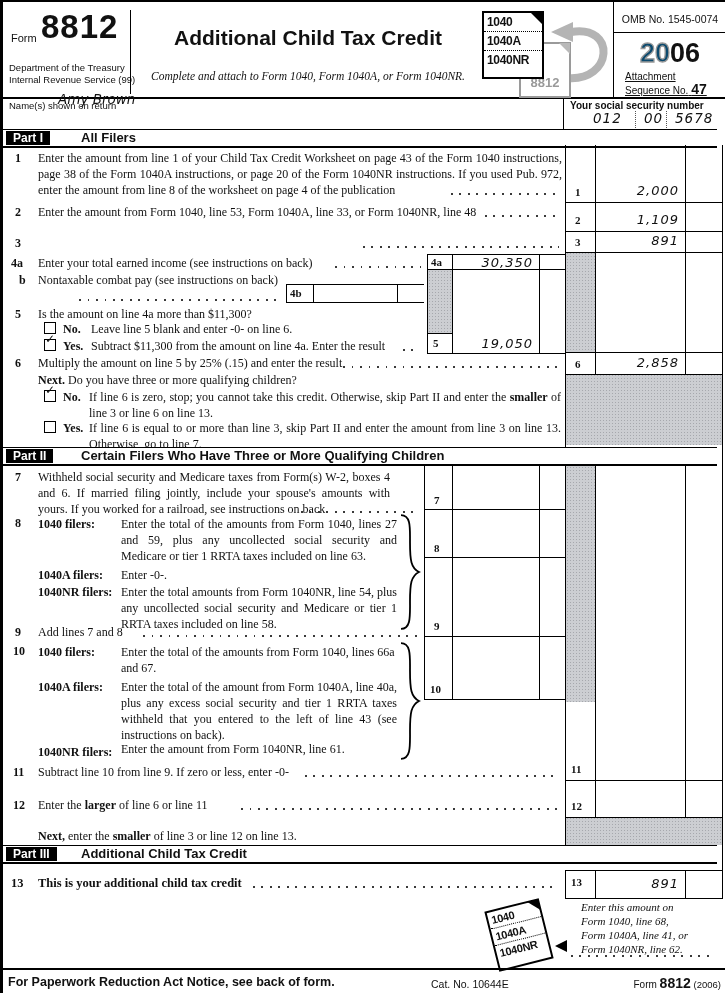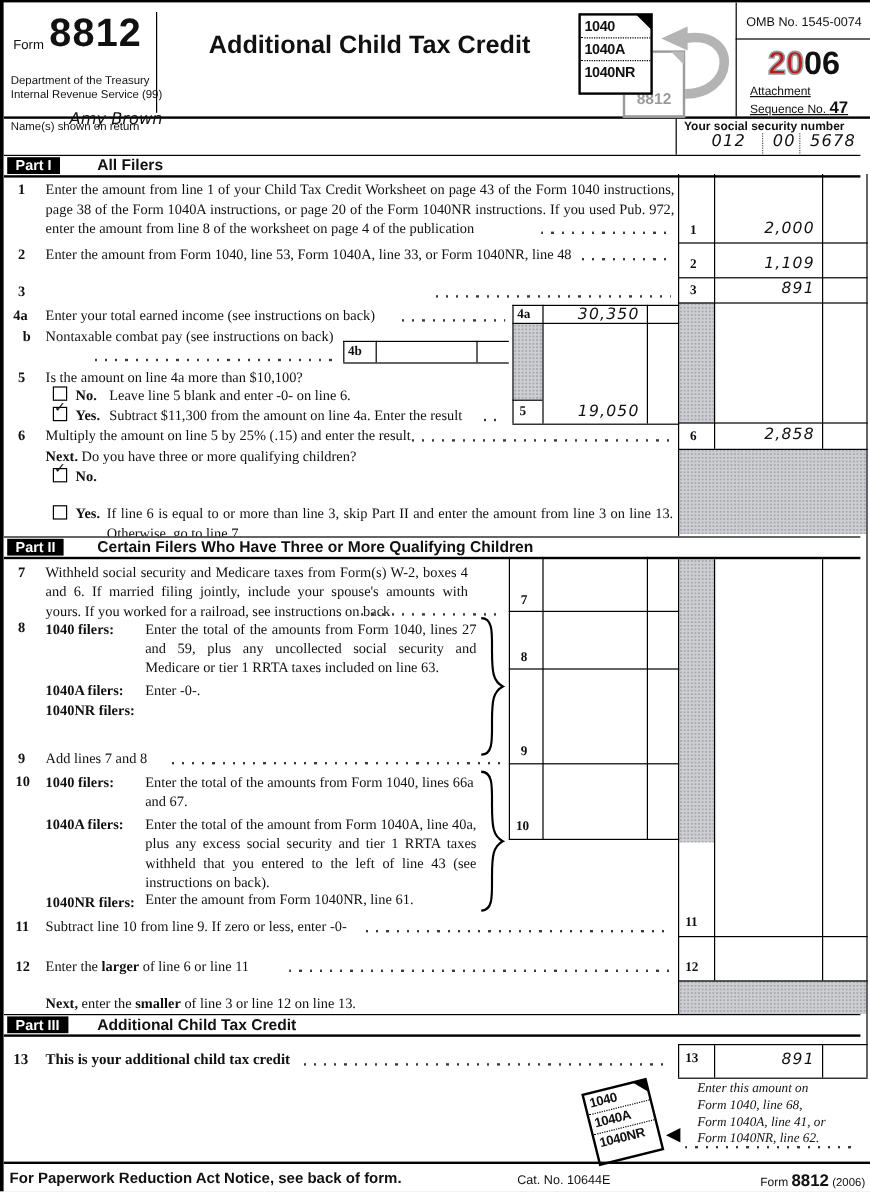--- a/index.html
+++ b/index.html
@@ -48,41 +48,42 @@
 
   <span class="abs sans" style="left:8px;top:30px;font-size:11px;">Form</span>
   <span class="abs sans b" style="left:38px;top:6px;font-size:33px;letter-spacing:1px;">8812</span>
   <div class="abs sans" style="left:6px;top:60px;font-size:9.5px;line-height:11.5px;">
     <div>Department of the Treasury</div>
     <div>Internal Revenue Service   (99)</div>
   </div>
   <div class="vline" style="left:127px;top:8px;height:84px;"></div>
 
   <div class="abs sans b" style="left:140px;top:24px;width:330px;text-align:center;font-size:21px;">Additional Child Tax Credit</div>
+  <div class="abs i" style="left:140px;top:68px;width:330px;text-align:center;font-size:11.5px;">Complete and attach to Form 1040, Form 1040A, or Form 1040NR.</div>
 
   <svg class="abs" style="left:540px;top:10px;" width="75" height="80">
     <path d="M 24 66 C 70 70, 74 12, 28 20" stroke="#b4b4b4" stroke-width="8" fill="none"></path>
     <polygon points="30,10 30,30 8,20" fill="#b4b4b4"></polygon>
   </svg>
   <div class="doc" style="left:516px;top:40px;width:52px;height:56px;border-color:#9a9a9a;z-index:1;">
     <div class="abs" style="top:-1px;right:-1px;width:0;height:0;border-top:11px solid #b9b9b9;border-left:11px solid transparent;"></div>
     <div class="abs sans b" style="left:0;right:0;bottom:6px;text-align:center;color:#9a9a9a;font-size:13px;">8812</div>
   </div>
   <div class="doc" style="left:479px;top:9px;width:62px;height:68px;z-index:2;">
     <div class="fold"></div>
     <div class="row">1040</div>
     <div class="row">1040A</div>
     <div class="row">1040NR</div>
   </div>
 
   <div class="vline" style="left:610px;top:0;height:95px;"></div>
   <div class="abs sans" style="left:612px;top:11px;width:110px;text-align:center;font-size:10.5px;">OMB No. 1545-0074</div>
   <div class="hline" style="left:610px;top:30px;width:112px;"></div>
   <div class="abs sans b" style="left:612px;top:36px;width:110px;text-align:center;font-size:27px;">
-    <span style="color:#b91c1c;-webkit-text-stroke:1.3px #999;">20</span><span>06</span>
+    <span style="color:#0c4a6e;-webkit-text-stroke:1.3px #999;">20</span><span>06</span>
   </div>
   <div class="abs sans" style="left:622px;top:69px;font-size:10px;line-height:12px;text-decoration:underline;">
     <div>Attachment</div>
     <div><span>Sequence No.</span>
       <span class="b" style="font-size:14px;">47</span></div>
   </div>
   <div class="hline" style="left:0;top:95px;width:722px;height:2px;"></div>
 
   <span class="abs sans" style="left:6px;top:98px;font-size:9.5px;">Name(s) shown on return</span>
   <span class="abs hand" style="left:55px;top:89px;font-size:13.5px;">Amy Brown</span>
@@ -153,37 +154,38 @@
 
   <span class="ln" style="left:8px;top:254px;">4a</span>
   <div class="abs ser" style="left:35px;top:253px;width:390px;">Enter your total earned income (see instructions on back)</div>
   <div class="leader" style="left:332px;top:264px;width:86px;"></div>
 
   <span class="ln" style="left:16px;top:271px;">b</span>
   <div class="abs ser" style="left:35px;top:270px;width:250px;">Nontaxable combat pay (see instructions on back)</div>
   <div class="leader" style="left:76px;top:297px;width:200px;"></div>
 
   <span class="ln" style="left:12px;top:305px;">5</span>
-  <div class="abs ser" style="left:35px;top:304px;width:390px;">Is the amount on line 4a more than $10,100?</div>
+  <div class="abs ser" style="left:35px;top:304px;width:390px;">Is the amount on line 4a more than $11,300?</div>
   <div class="cb" style="left:41px;top:320px;"></div>
   <span class="abs ser b" style="left:60px;top:319px;">No.</span>
   <div class="abs ser" style="left:88px;top:319px;width:340px;">Leave line 5 blank and enter -0- on line 6.</div>
   <div class="cb" style="left:41px;top:337px;"></div>
   <span class="check" style="left:42px;top:331px;">✓</span>
   <span class="abs ser b" style="left:60px;top:336px;">Yes.</span>
   <div class="abs ser" style="left:88px;top:336px;width:340px;">Subtract $11,300 from the amount on line 4a. Enter the result</div>
   <div class="leader" style="left:400px;top:347px;width:16px;"></div>
 
   <span class="ln" style="left:12px;top:354px;">6</span>
   <div class="abs ser" style="left:35px;top:353px;width:524px;">Multiply the amount on line 5 by 25% (.15) and enter the result</div>
   <div class="leader" style="left:340px;top:364px;width:216px;"></div>
   <div class="abs ser" style="left:35px;top:370px;width:524px;"><span class="b">Next.</span><span> Do you have three or more qualifying children?</span></div>
   <div class="cb" style="left:41px;top:388px;"></div>
   <span class="check" style="left:42px;top:382px;">✓</span>
   <span class="abs ser b" style="left:60px;top:387px;">No.</span>
+  <div class="abs ser jt" style="left:86px;top:387px;width:472px;"><span>If line 6 is zero, stop; you cannot take this credit. Otherwise, skip Part II and enter the </span><span class="b">smaller</span><span> of line 3 or line 6 on line 13.</span></div>
   <div class="cb" style="left:41px;top:419px;"></div>
   <span class="abs ser b" style="left:60px;top:418px;">Yes.</span>
   <div class="abs ser jt" style="left:86px;top:418px;width:472px;">If line 6 is equal to or more than line 3, skip Part II and enter the amount from line 3 on line 13. Otherwise, go to line 7.</div>
 
   <div class="shade" style="left:425px;top:268px;width:24px;height:63px;"></div>
   <div class="hline" style="left:424px;top:252px;width:139px;"></div>
   <div class="hline" style="left:424px;top:267px;width:139px;"></div>
   <div class="hline" style="left:424px;top:331px;width:25px;"></div>
   <div class="hline" style="left:424px;top:351px;width:139px;"></div>
   <div class="vline" style="left:424px;top:252px;height:99px;"></div>
@@ -226,20 +228,21 @@
   <span class="ln" style="left:12px;top:468px;">7</span>
   <div class="abs ser jt" style="left:35px;top:467px;width:352px;">Withheld social security and Medicare taxes from Form(s) W-2, boxes 4 and 6. If married filing jointly, include your spouse's amounts with yours. If you worked for a railroad, see instructions on back</div>
   <div class="leader" style="left:298px;top:509px;width:118px;"></div>
 
   <span class="ln" style="left:12px;top:514px;">8</span>
   <span class="abs ser b" style="left:35px;top:514px;">1040 filers:</span>
   <div class="abs ser jt" style="left:118px;top:514px;width:276px;">Enter the total of the amounts from Form 1040, lines 27 and 59, plus any uncollected social security and Medicare or tier 1 RRTA taxes included on line 63.</div>
   <span class="abs ser b" style="left:35px;top:565px;">1040A filers:</span>
   <div class="abs ser" style="left:118px;top:565px;width:276px;">Enter -0-.</div>
   <span class="abs ser b" style="left:35px;top:582px;">1040NR filers:</span>
+  <div class="abs ser jt" style="left:118px;top:582px;width:276px;">Enter the total amounts from Form 1040NR, line 54, plus any uncollected social security and Medicare or tier 1 RRTA taxes included on line 58.</div>
   <svg class="abs" style="left:396px;top:511px;" width="22" height="118" viewBox="0 0 22 112" preserveAspectRatio="none">
     <path d="M2 2 C 12 2, 11 14, 11 28 C 11 45, 12 52, 20 56 C 12 60, 11 67, 11 84 C 11 98, 12 110, 2 110" stroke="#000" stroke-width="1.8" fill="none"></path>
   </svg>
 
   <span class="ln" style="left:12px;top:623px;">9</span>
   <div class="abs ser" style="left:35px;top:622px;width:300px;">Add lines 7 and 8</div>
   <div class="leader" style="left:140px;top:633px;width:276px;"></div>
 
   <span class="ln" style="left:10px;top:642px;">10</span>
   <span class="abs ser b" style="left:35px;top:642px;">1040 filers:</span>

